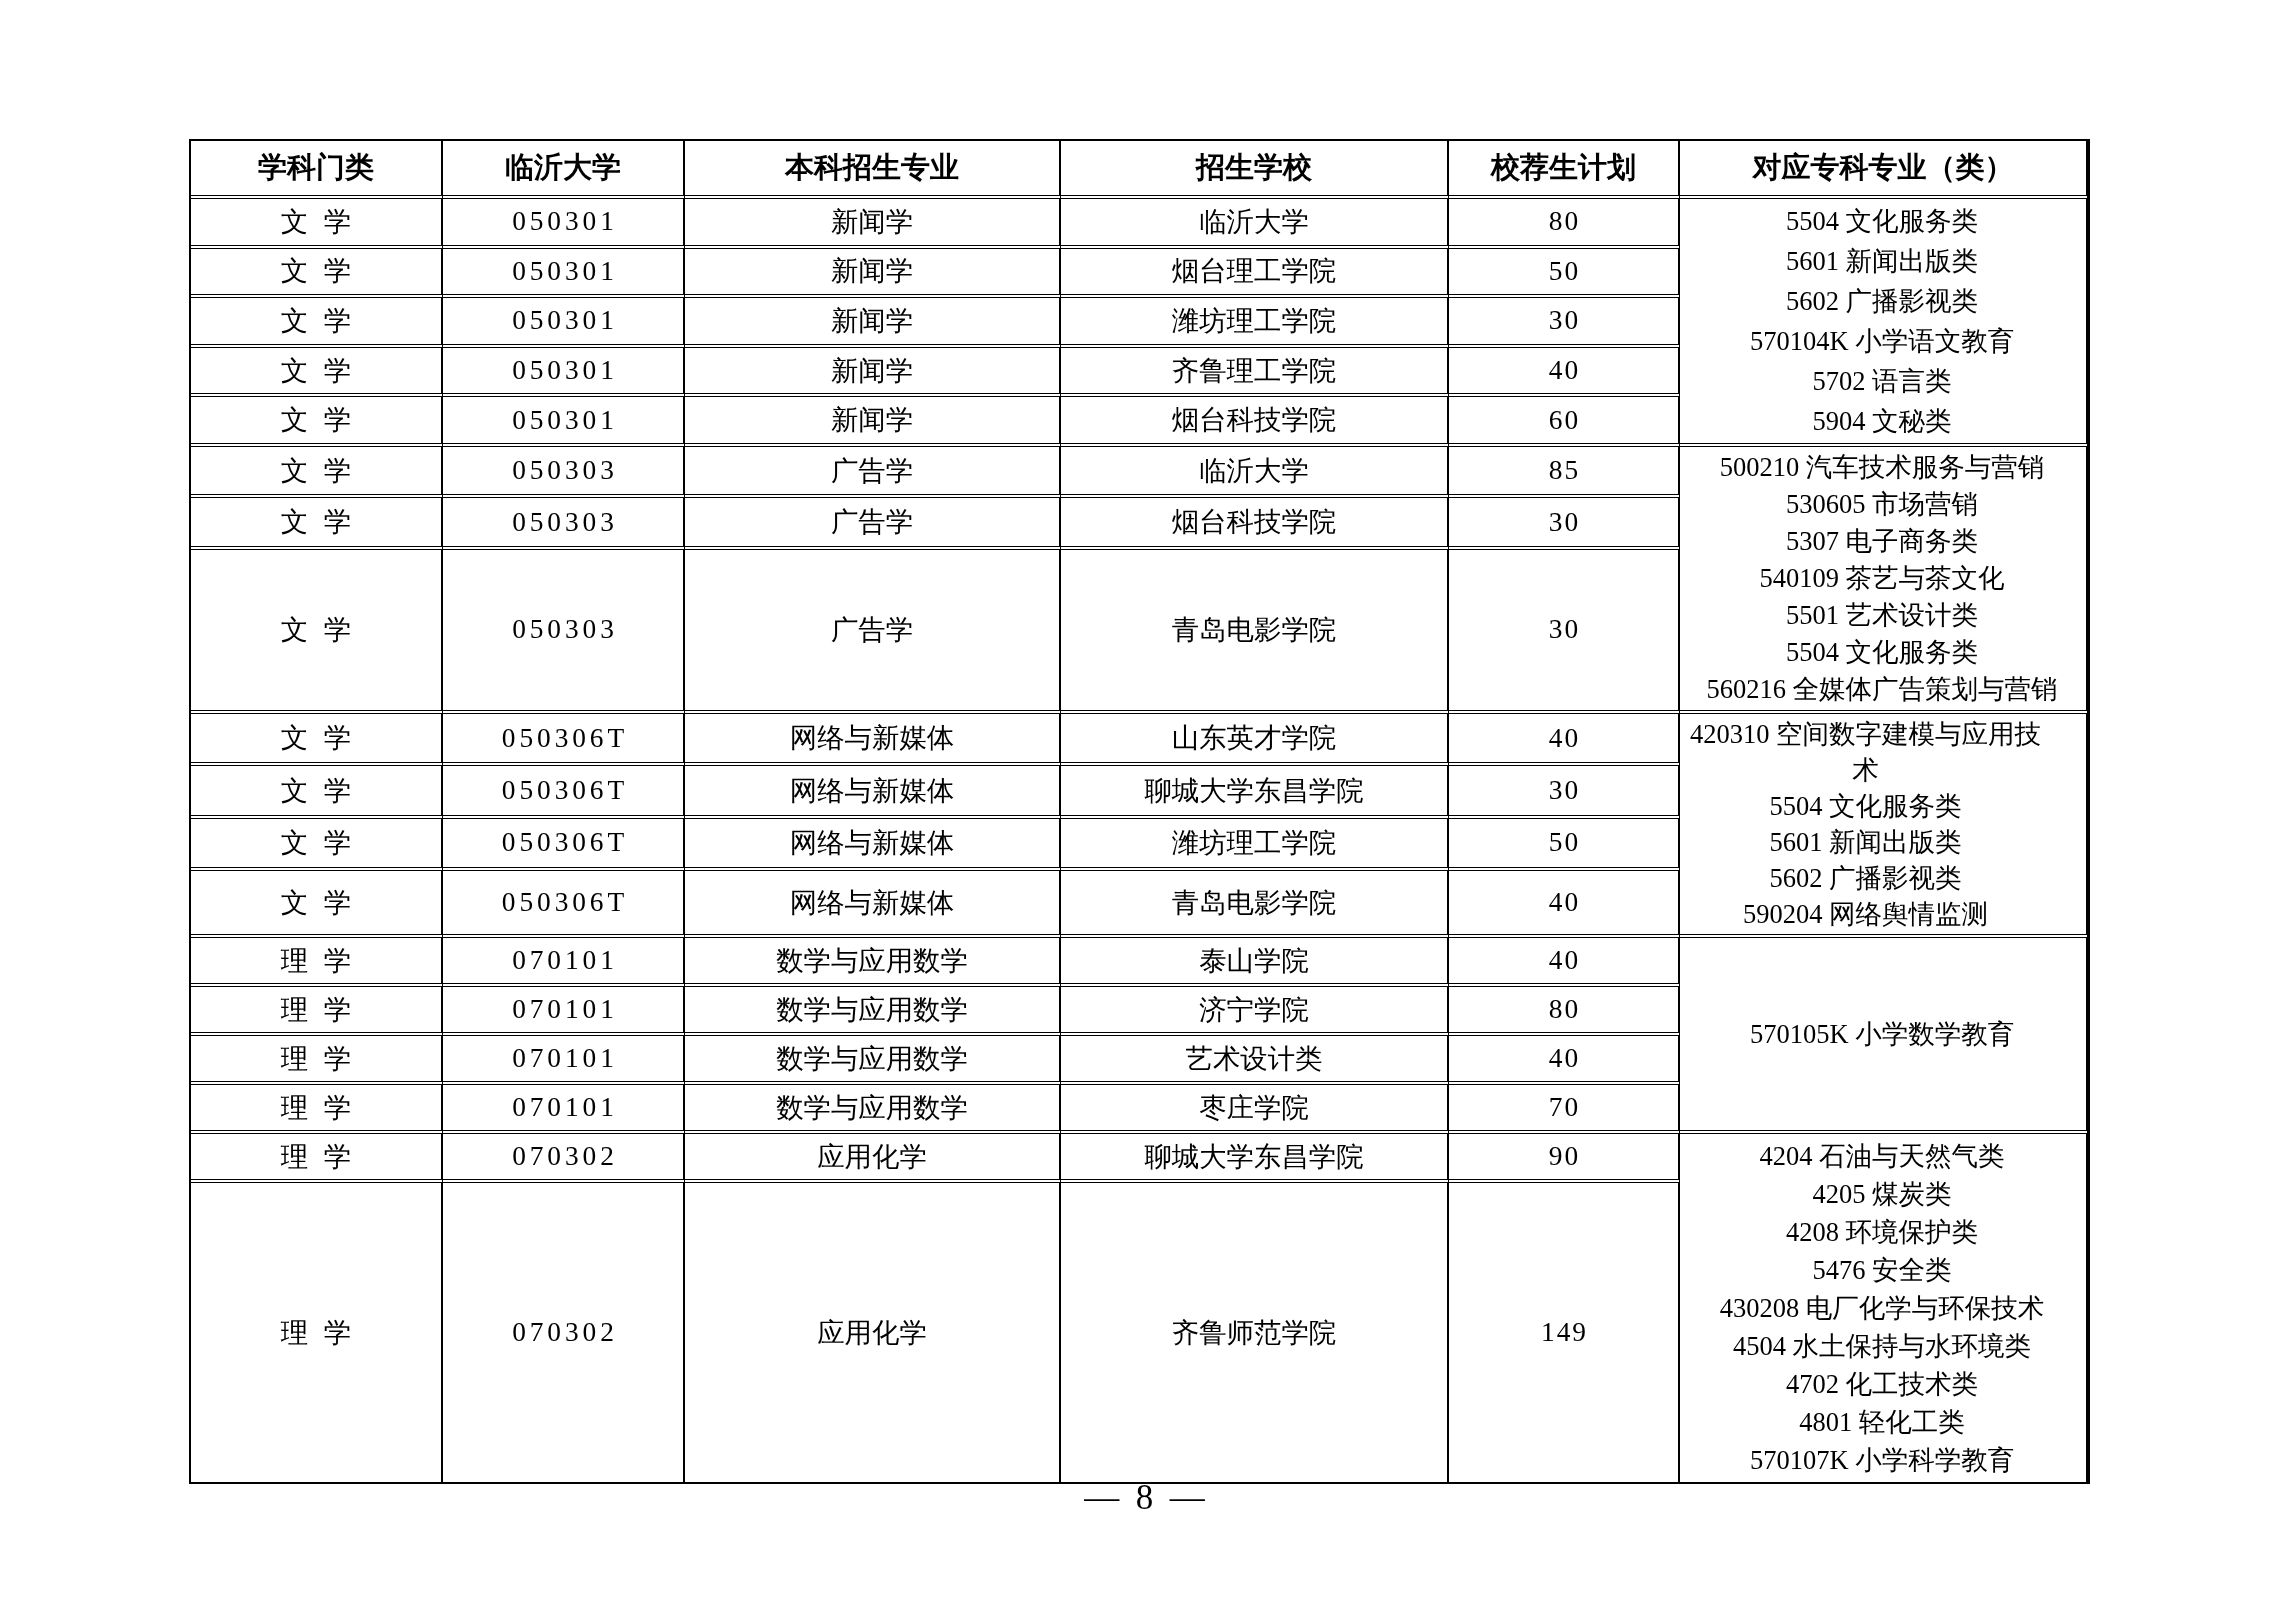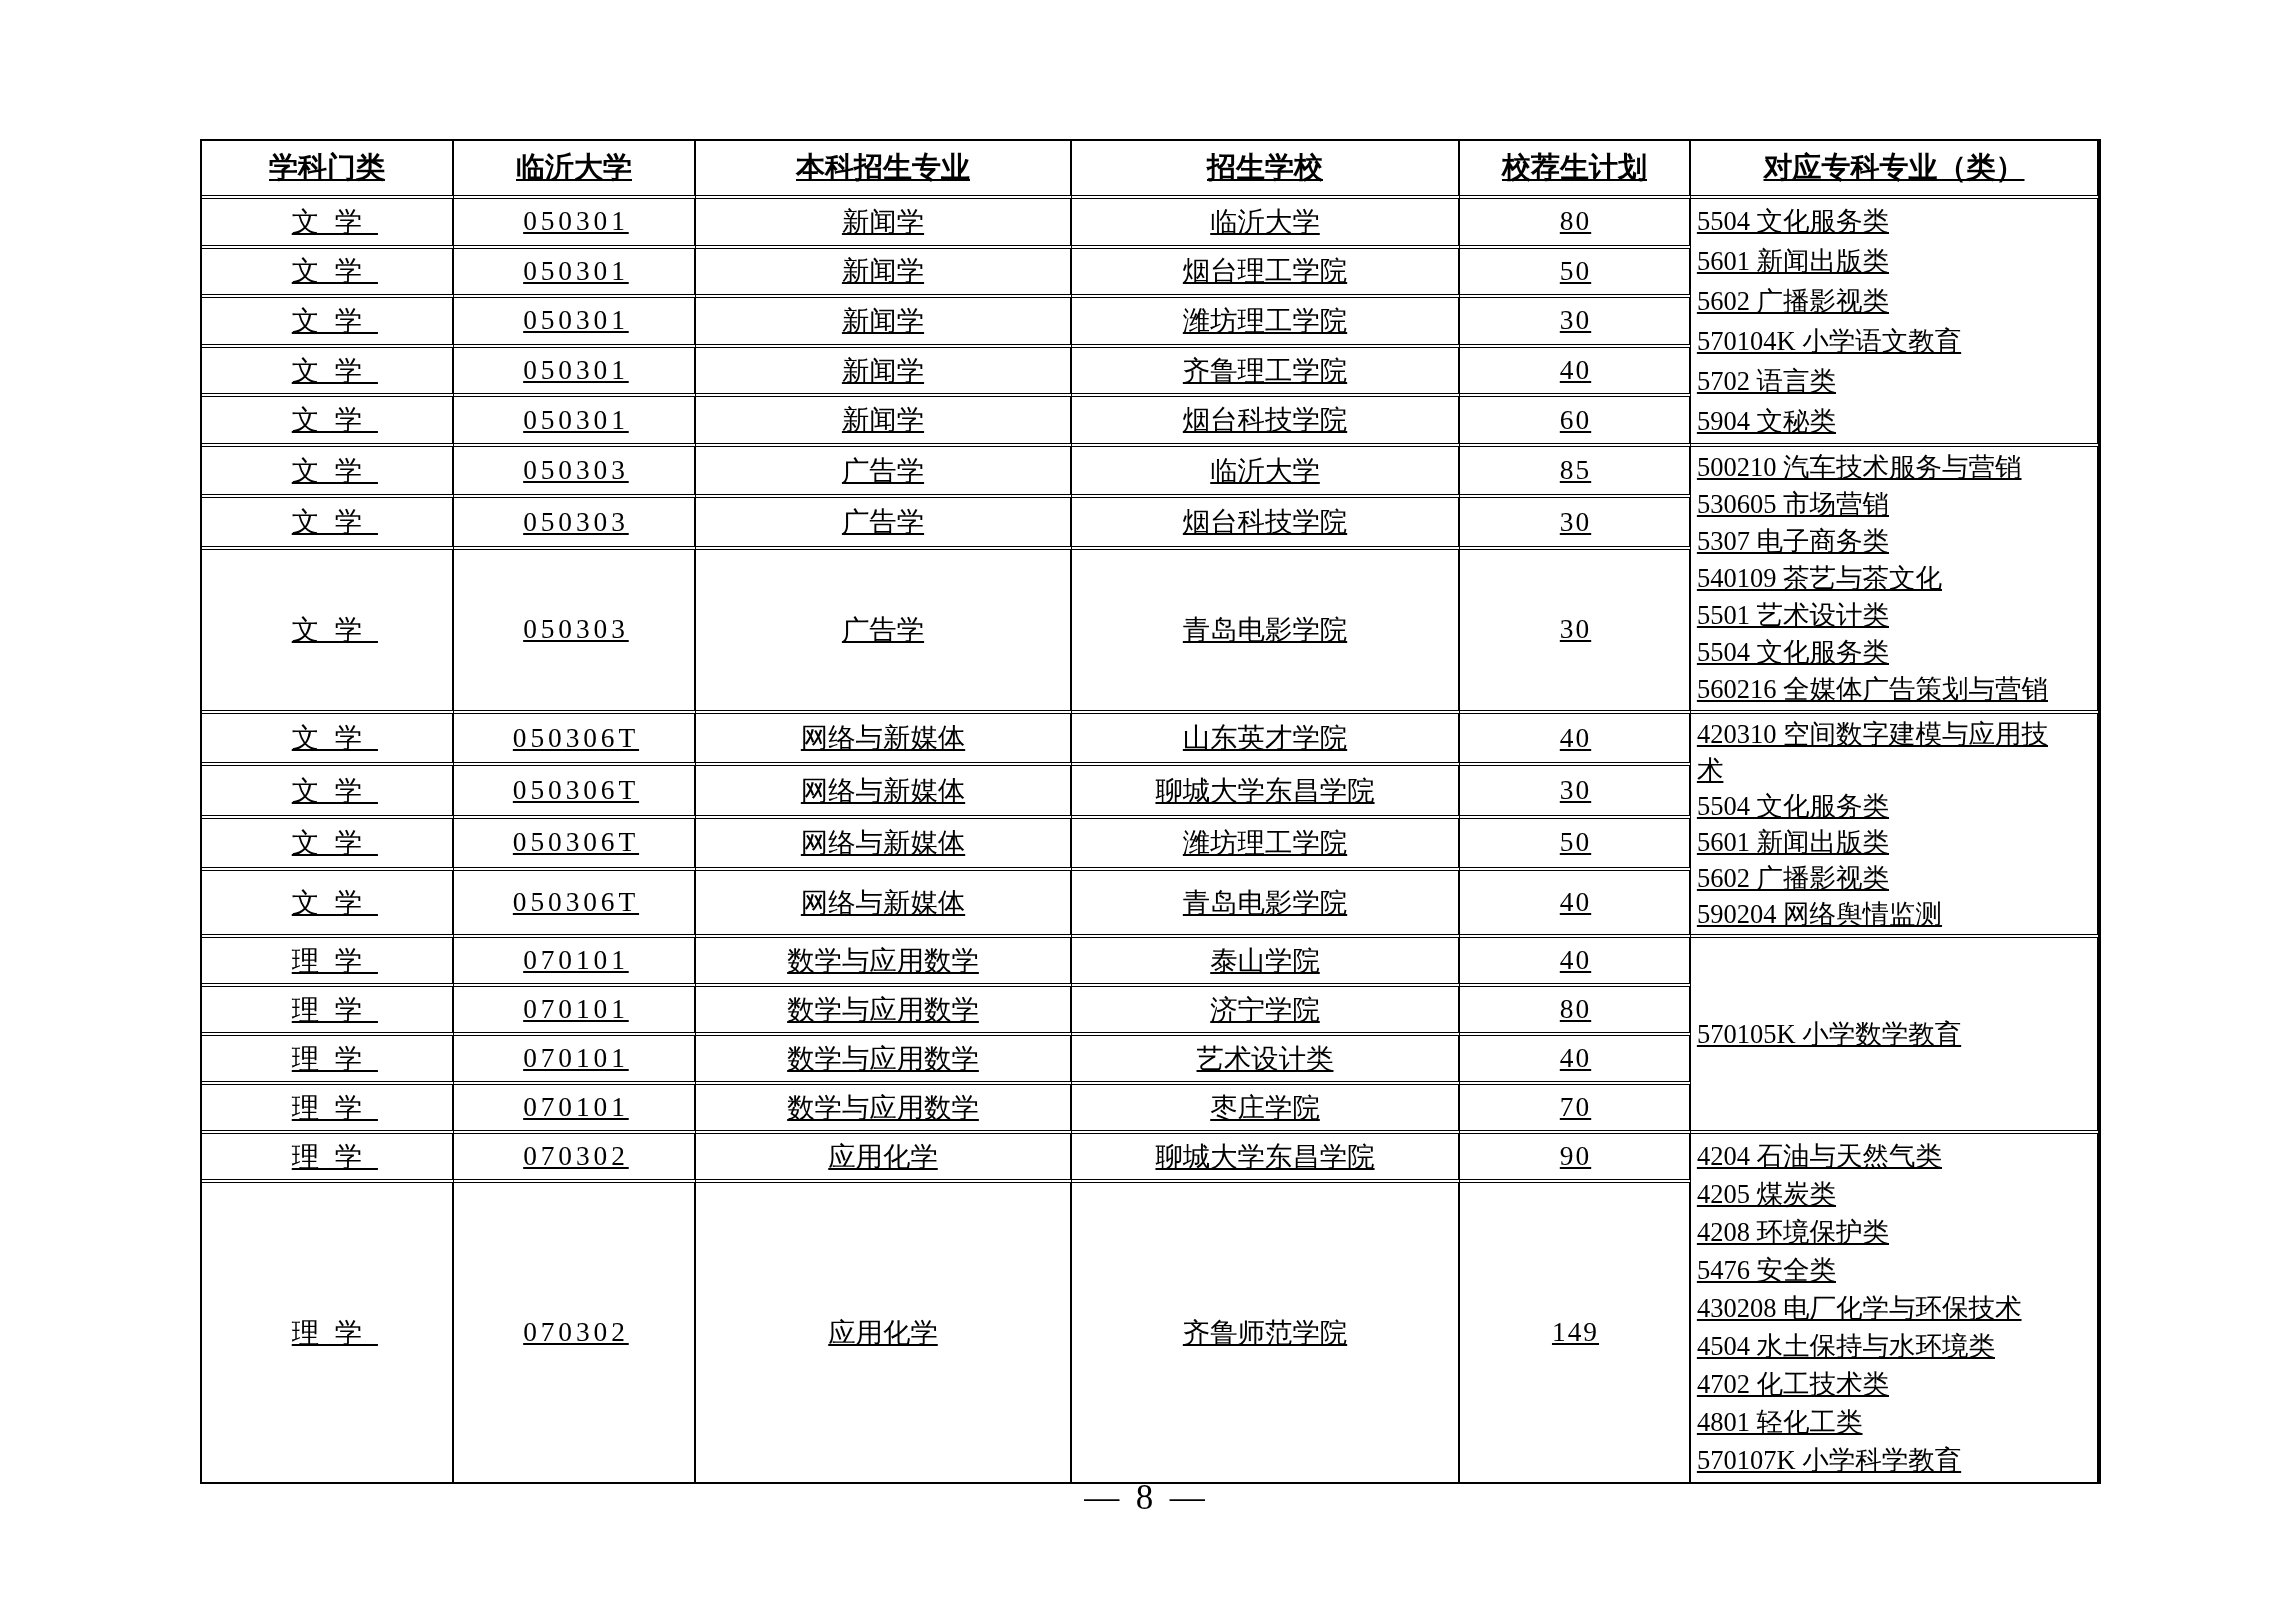--- a/index.html
+++ b/index.html
@@ -5,26 +5,25 @@
   html,body{margin:0;padding:0;background:#e9e9e9;}
   .page{
     position:relative;
     width:2293px;height:1621px;
     background:#ffffff;
     font-family:"Liberation Serif","DejaVu Serif",serif;
     color:#000;
     overflow:hidden;
   }
   table.doc-table{
-    position:absolute;left:200px;top:139px;
+    position:absolute;left:189px;top:139px;
     width:1898px;
     table-layout:fixed;
     border-collapse:separate;border-spacing:0;
     border:2.9px solid #000;
-    text-decoration:underline;
   }
   .doc-table th,.doc-table td{
     padding:0;
     border-right:2px solid #000;
     border-bottom:4.9px double #000;
     text-align:center;vertical-align:middle;
     overflow:hidden;
     font-size:27.4px;
     font-weight:normal;
     word-break:break-all;
@@ -41,21 +40,21 @@
   tr.rh-166{height:163px;}
   tr.rh-66{height:65px;}
   tr.rh-305{height:299px;}
   .c-cat{letter-spacing:15.7px;text-indent:15.7px;margin-left:10px;}
   .c-code{letter-spacing:3.9px;text-indent:3.9px;}
   .c-plan{letter-spacing:2px;text-indent:2px;}
   td.c-specs{vertical-align:middle;text-align:left;}
   .spec-list{
     display:block;
     padding:2px 7.8px 2px 5.9px;
-    text-align:left;
+    text-align:center;
     font-size:26.5px;
   }
   .spec-list .spec-line{white-space:normal;}
   .lh-41 .spec-line{line-height:40px;}
   .lh-38 .spec-line{line-height:37px;}
   .lh-37 .spec-line{line-height:36px;}
   .lh-40 .spec-line{line-height:39px;}
   .lh-39 .spec-line{line-height:38px;}
   .wrap-tight{padding-right:41px;}
   .page-footer{

